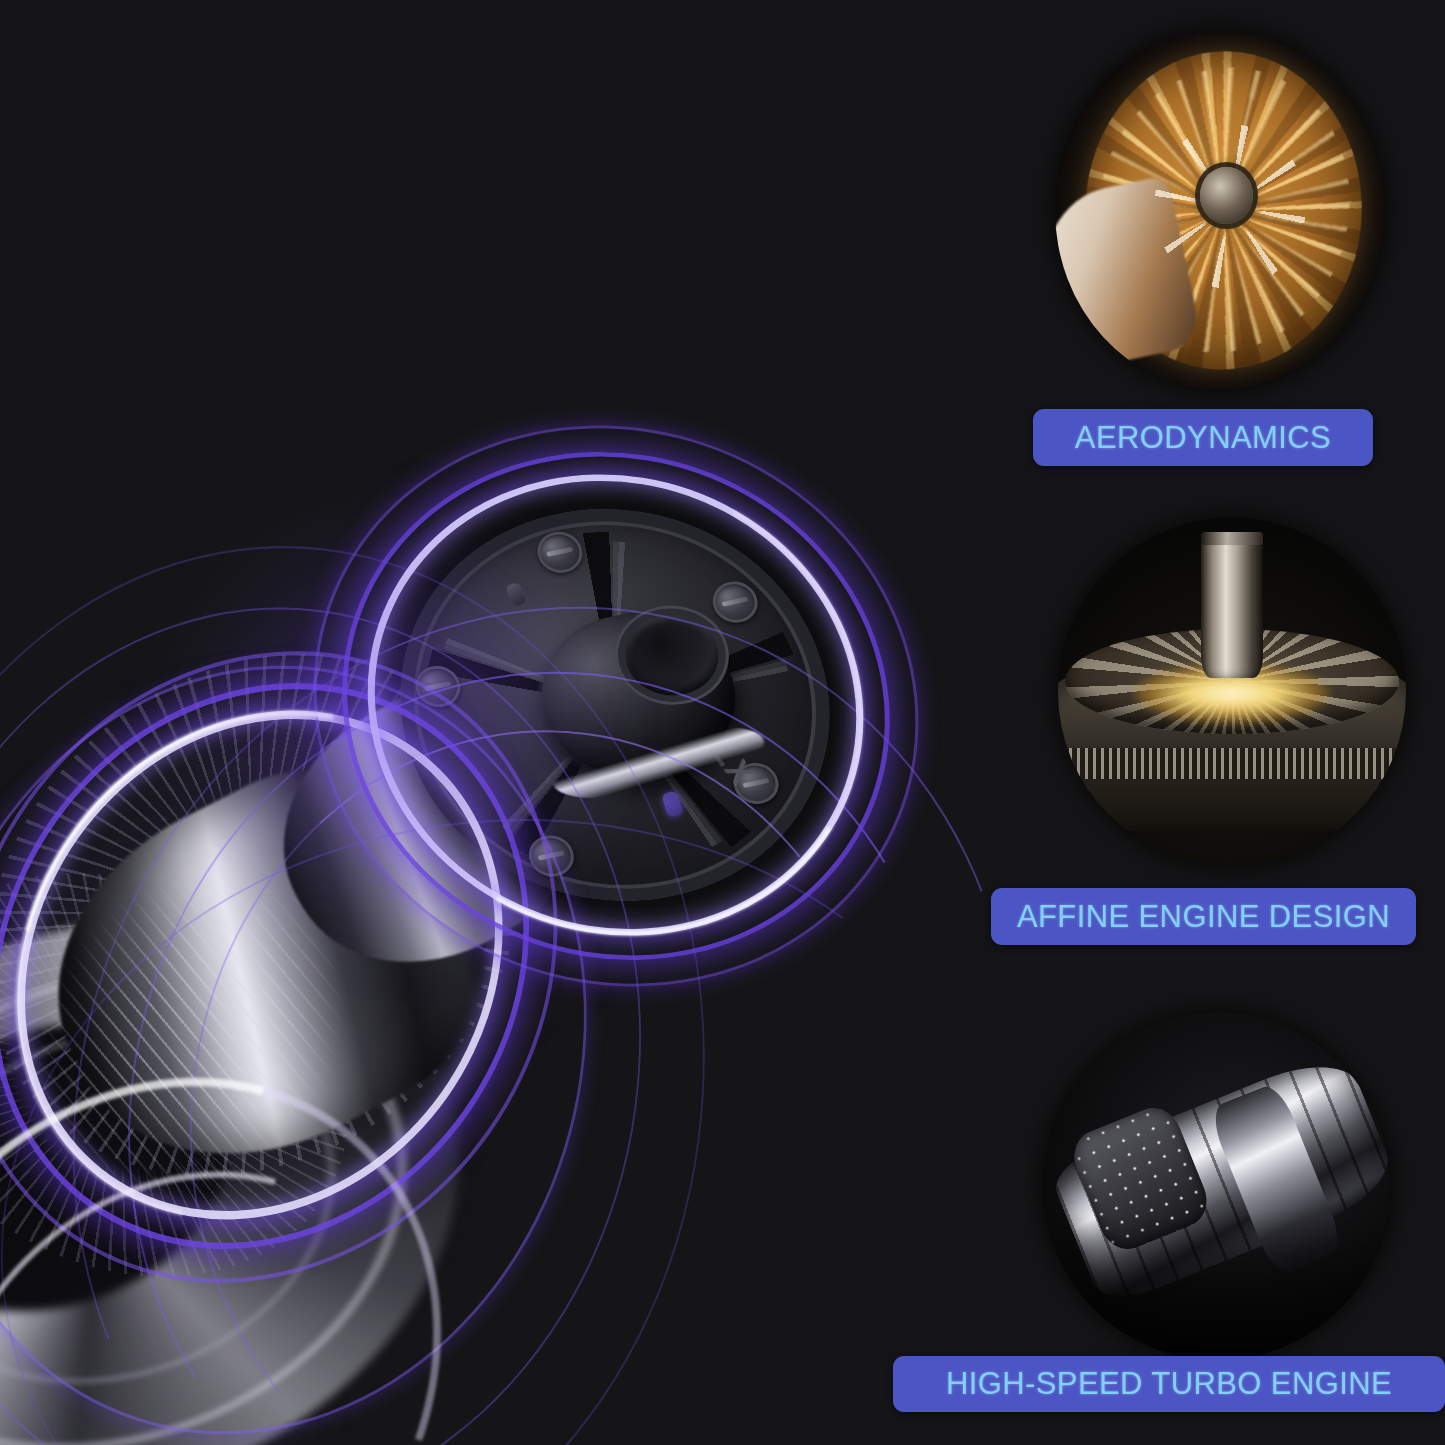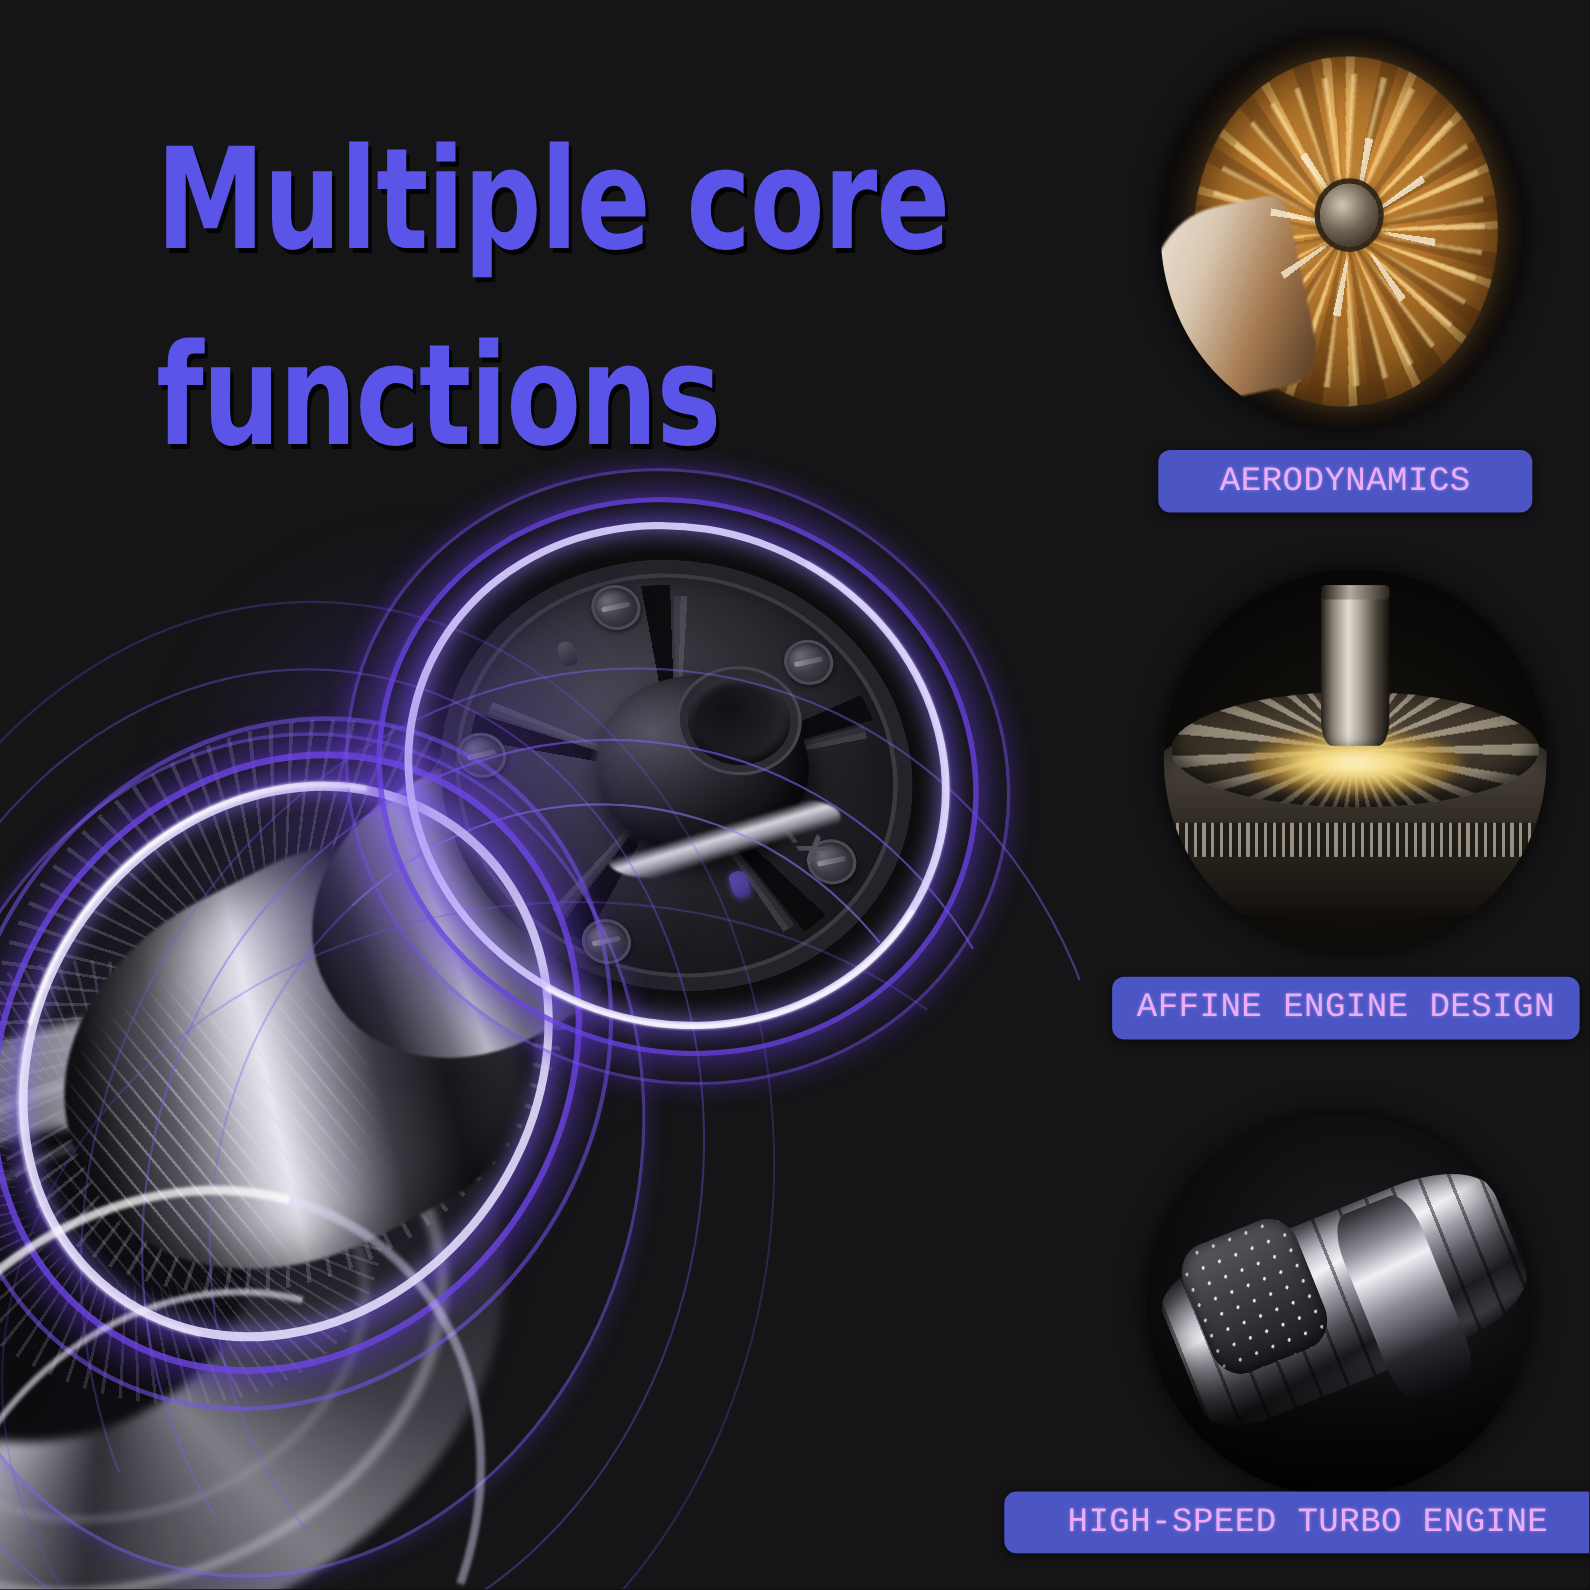--- a/index.html
+++ b/index.html
@@ -546,39 +546,34 @@
   }
 
   
   .badge {
     position:absolute;
     display:flex;
     align-items:center;
     justify-content:center;
     background:#4c55c4;
     border-radius:11px;
-    color:#f0abfc;
-    font-family:Liberation Mono, monospace;
+    color:#7dd3fc;
+    font-family:Liberation Sans, sans-serif;
     font-weight:400;
     letter-spacing:.4px;
     white-space:nowrap;
     box-shadow:0 2px 10px rgba(0,0,0,.55);
     text-shadow:0 0 3px rgba(255,255,255,.35);
-    margin-left:20px;
   }
 </style>
 </head>
 <body>
 
 <div id="poster">
 
-  <div class="headline">
-    <span class="headline-line">Multiple core</span>
-    <span class="headline-line">functions</span>
-  </div>
 
   <div class="stage">
 
     <div class="stage-haze"></div>
 
     <div class="bloom bl2"></div>
     <div class="bloom bl3"></div>
 
     <div class="disc-big"></div>
     <div class="disc-ring"></div>

